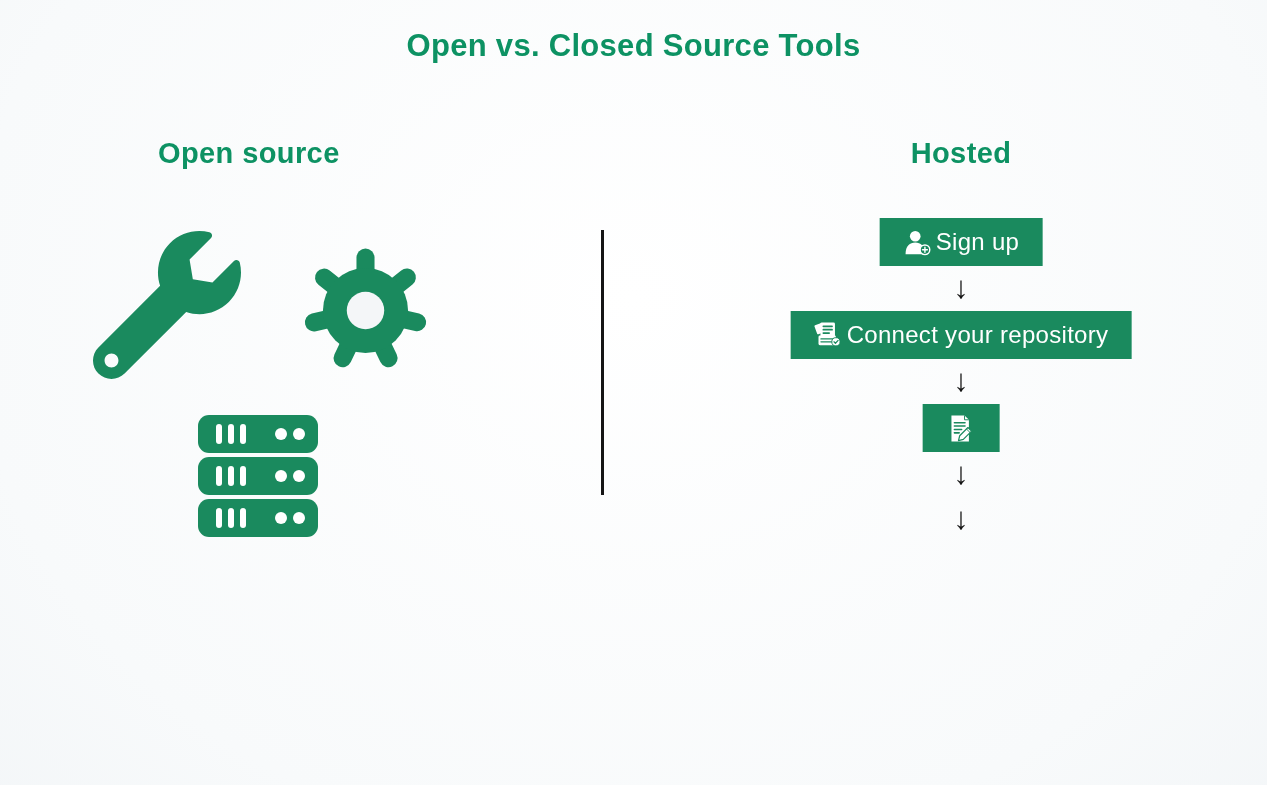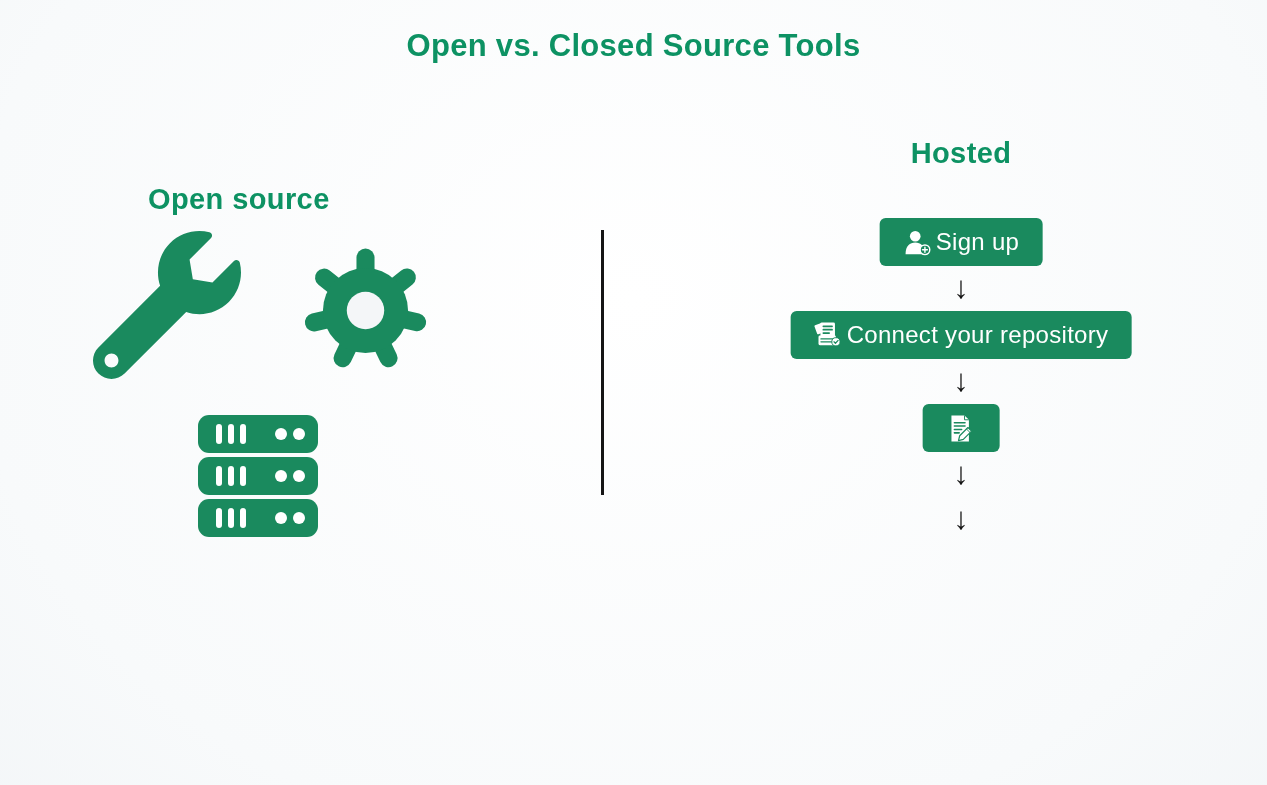--- a/index.html
+++ b/index.html
@@ -31,21 +31,21 @@
     text-align:center;
     font-size:31px;font-weight:700;letter-spacing:.3px;
     color:var(--heading-green);
   }
   .col-heading{
     position:absolute;top:137px;
     font-size:29px;font-weight:700;letter-spacing:.4px;
     color:var(--heading-green);
     white-space:nowrap;
   }
-  .col-heading.open{left:148px;margin-top:46px;}
+  .col-heading.open{left:158px;}
   .col-heading.hosted{left:961px;transform:translateX(-50%);}
   .big-icon{position:absolute;}
   .wrench{left:93px;top:230px;width:148px;height:150px;}
   .gear{left:299px;top:246px;width:133px;height:129px;}
   .server{left:198px;top:415px;width:120px;height:122px;}
   .divider{
     position:absolute;left:601px;top:230px;
     width:3px;height:265px;
     background:var(--divider-black);
   }
@@ -54,21 +54,20 @@
     transform:translateX(-50%);
     display:flex;flex-direction:column;align-items:center;
   }
   .step{
     display:flex;align-items:center;gap:2px;
     height:48px;padding:0 23px;
     background:var(--button-green);
     color:var(--button-text);
     font-size:24px;font-weight:500;letter-spacing:.3px;
     white-space:nowrap;
-    border-radius:6px;
   }
   .step .step-icon{width:31px;height:31px;flex:0 0 auto;display:block;}
   .flow-arrow{
     height:45px;line-height:44px;
     font-size:31px;color:var(--arrow-black);
     user-select:none;
   }
   .footer-brand{
     position:absolute;left:50%;top:701px;transform:translateX(-50%);
     display:flex;align-items:center;gap:10px;

